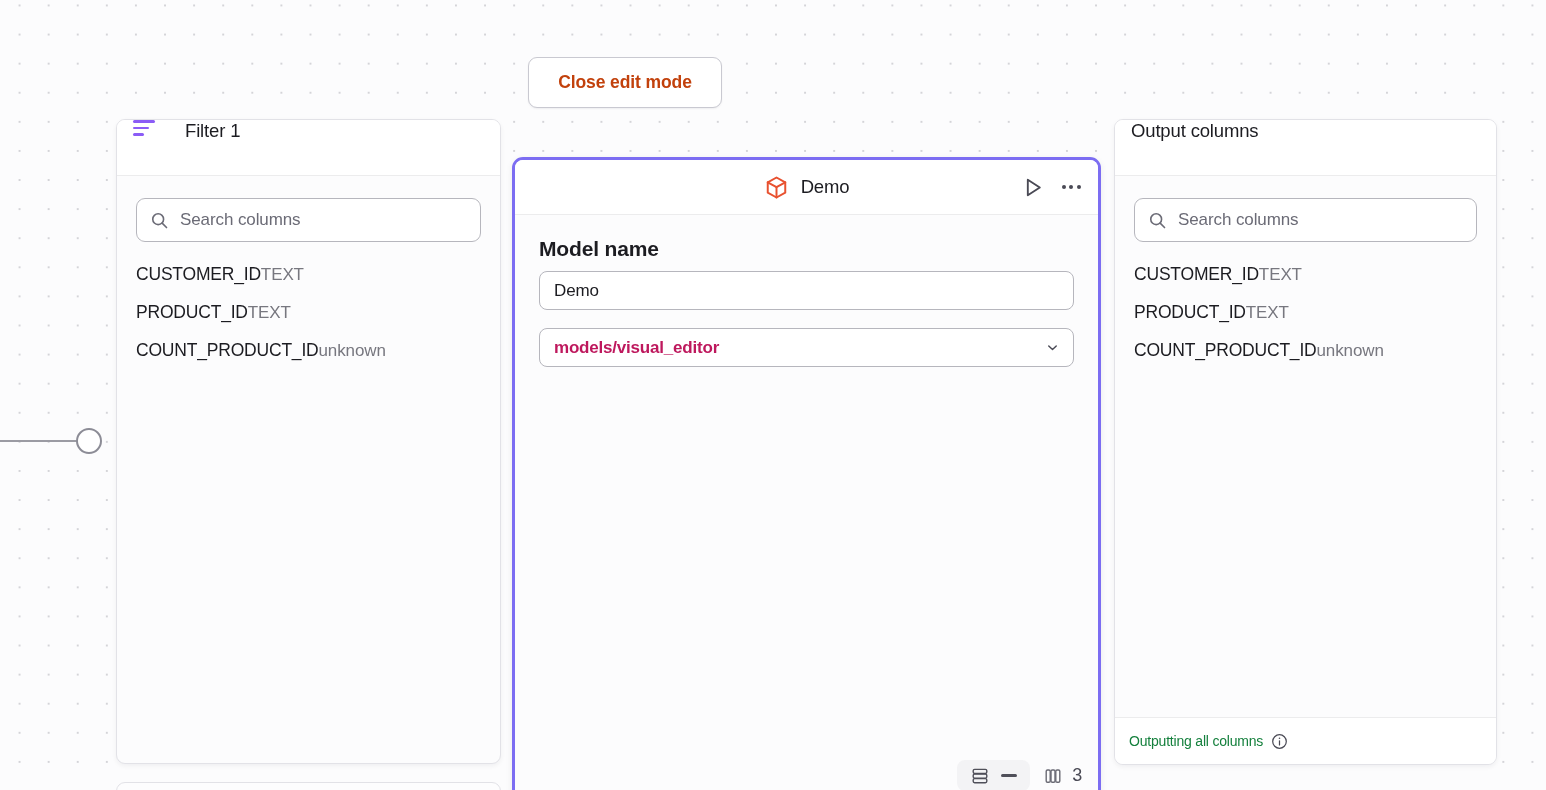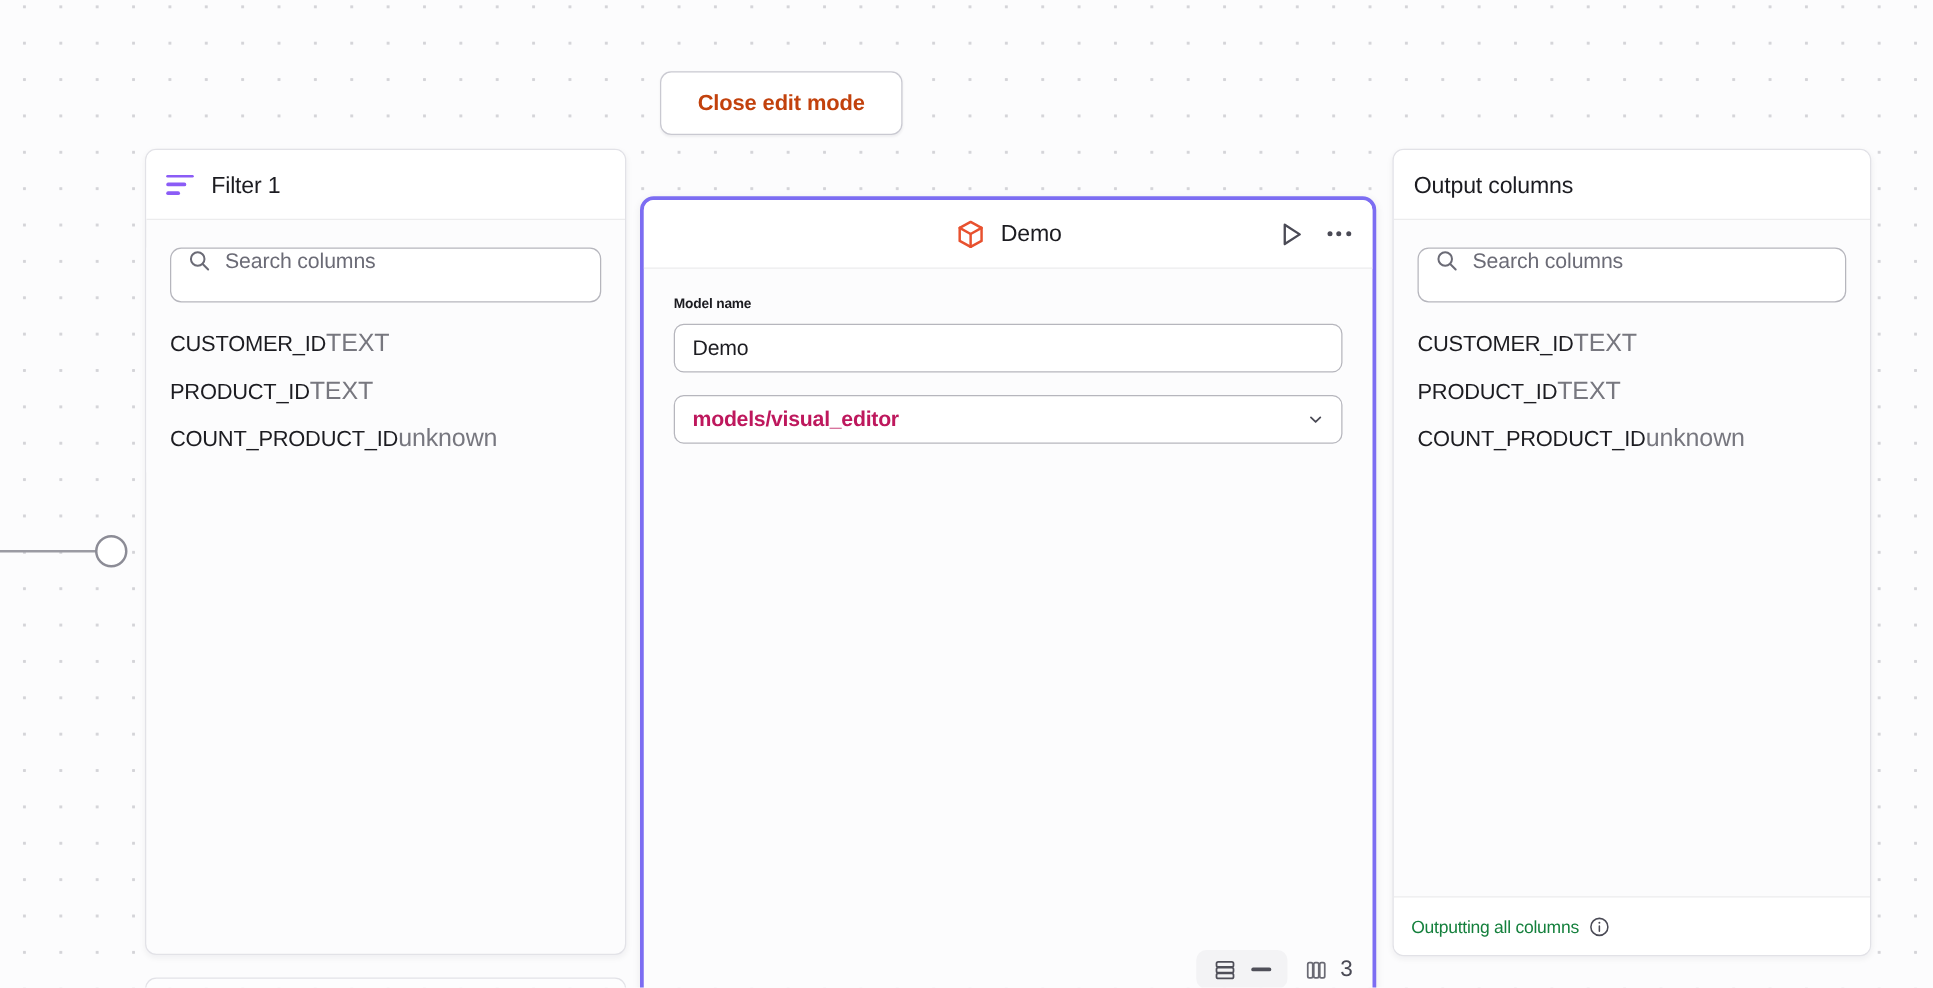--- a/index.html
+++ b/index.html
@@ -69,23 +69,23 @@
     border: 1px solid #e2e2e7;
     border-radius: 9px;
     box-shadow: 0 2px 5px rgba(16,16,30,0.055);
     overflow: hidden;
   }
   .panel-header {
     height: 56px;
     background: #ffffff;
     border-bottom: 1px solid #ececed;
     display: flex;
-    align-items: center;
     padding: 0 16px;
     position: relative;
+    gap: 16px;
   }
   .panel-title {
     font-size: 18.5px;
     color: #1c1c21;
     letter-spacing: -0.15px;
   }
   .panel-body {
     background: #fcfcfd;
   }
 
@@ -107,21 +107,21 @@
     flex: 0 0 auto;
   }
   #filter-icon i { display:block; height: 2.6px; background: #8b5cf6; border-radius: 2px; }
   #filter-icon i:nth-child(1){ width: 22px; }
   #filter-icon i:nth-child(2){ width: 16px; }
   #filter-icon i:nth-child(3){ width: 11px; }
 
   
   .search-box {
     display: flex;
-    align-items: flex-start;
+    align-items: center;
     height: 44px;
     margin: 22px 19px 0 19px;
     border: 1px solid #b6b6bd;
     border-radius: 9px;
     background: #ffffff;
     padding: 0 13px;
   }
   .search-icon { width: 19px; height: 19px; flex: 0 0 auto; margin-right: 11px; }
   .search-icon svg { display: block; }
   .search-placeholder {
@@ -138,21 +138,21 @@
     justify-content: flex-start;
     height: 38px;
   }
   .col-name {
     font-size: 17.5px;
     color: #1c1c21;
     letter-spacing: -0.2px;
     white-space: nowrap;
   }
   .col-type {
-    font-size: 20px;
+    font-size: 17px;
     color: #77777f;
     letter-spacing: -0.1px;
     white-space: nowrap;
   }
 
   
   #panel-demo {
     left: 512px;
     top: 117px;
     width: 589px;
@@ -182,21 +182,21 @@
   #run-button { width: 26px; height: 26px; display:flex; align-items:center; justify-content:center; cursor:pointer; }
   #more-button {
     width: 26px; height: 26px; display:flex; align-items:center; justify-content:center;
     gap: 3.5px; cursor: pointer;
   }
   #more-button span { width: 4px; height: 4px; border-radius: 50%; background: #4a4a55; display:block; }
 
   #demo-body { padding: 22px 24px 0 24px; position: relative; height: calc(100% - 55px); }
 
   .field-label {
-    font-size: 11px;
+    font-size: 21px;
     font-weight: bold;
     color: #1c1c21;
     letter-spacing: -0.15px;
     margin-bottom: 10px;
   }
   .field-input {
     height: 39px;
     border: 1px solid #b6b6bd;
     border-radius: 8px;
     background: #ffffff;

